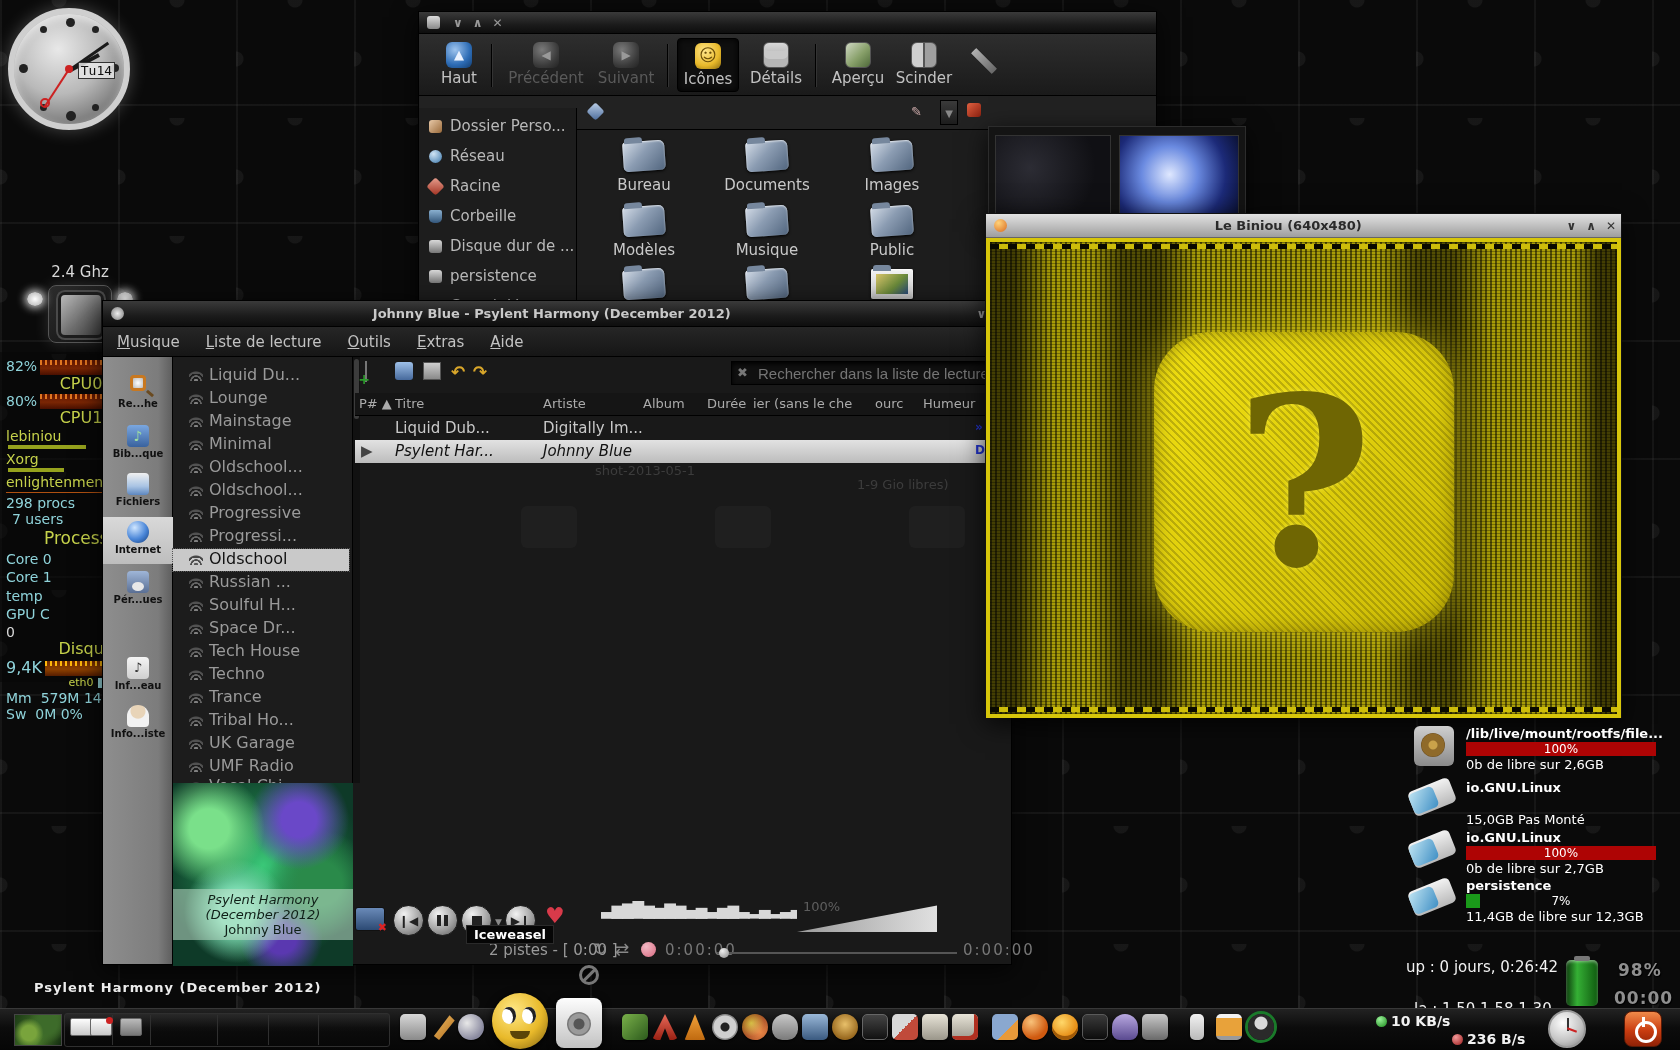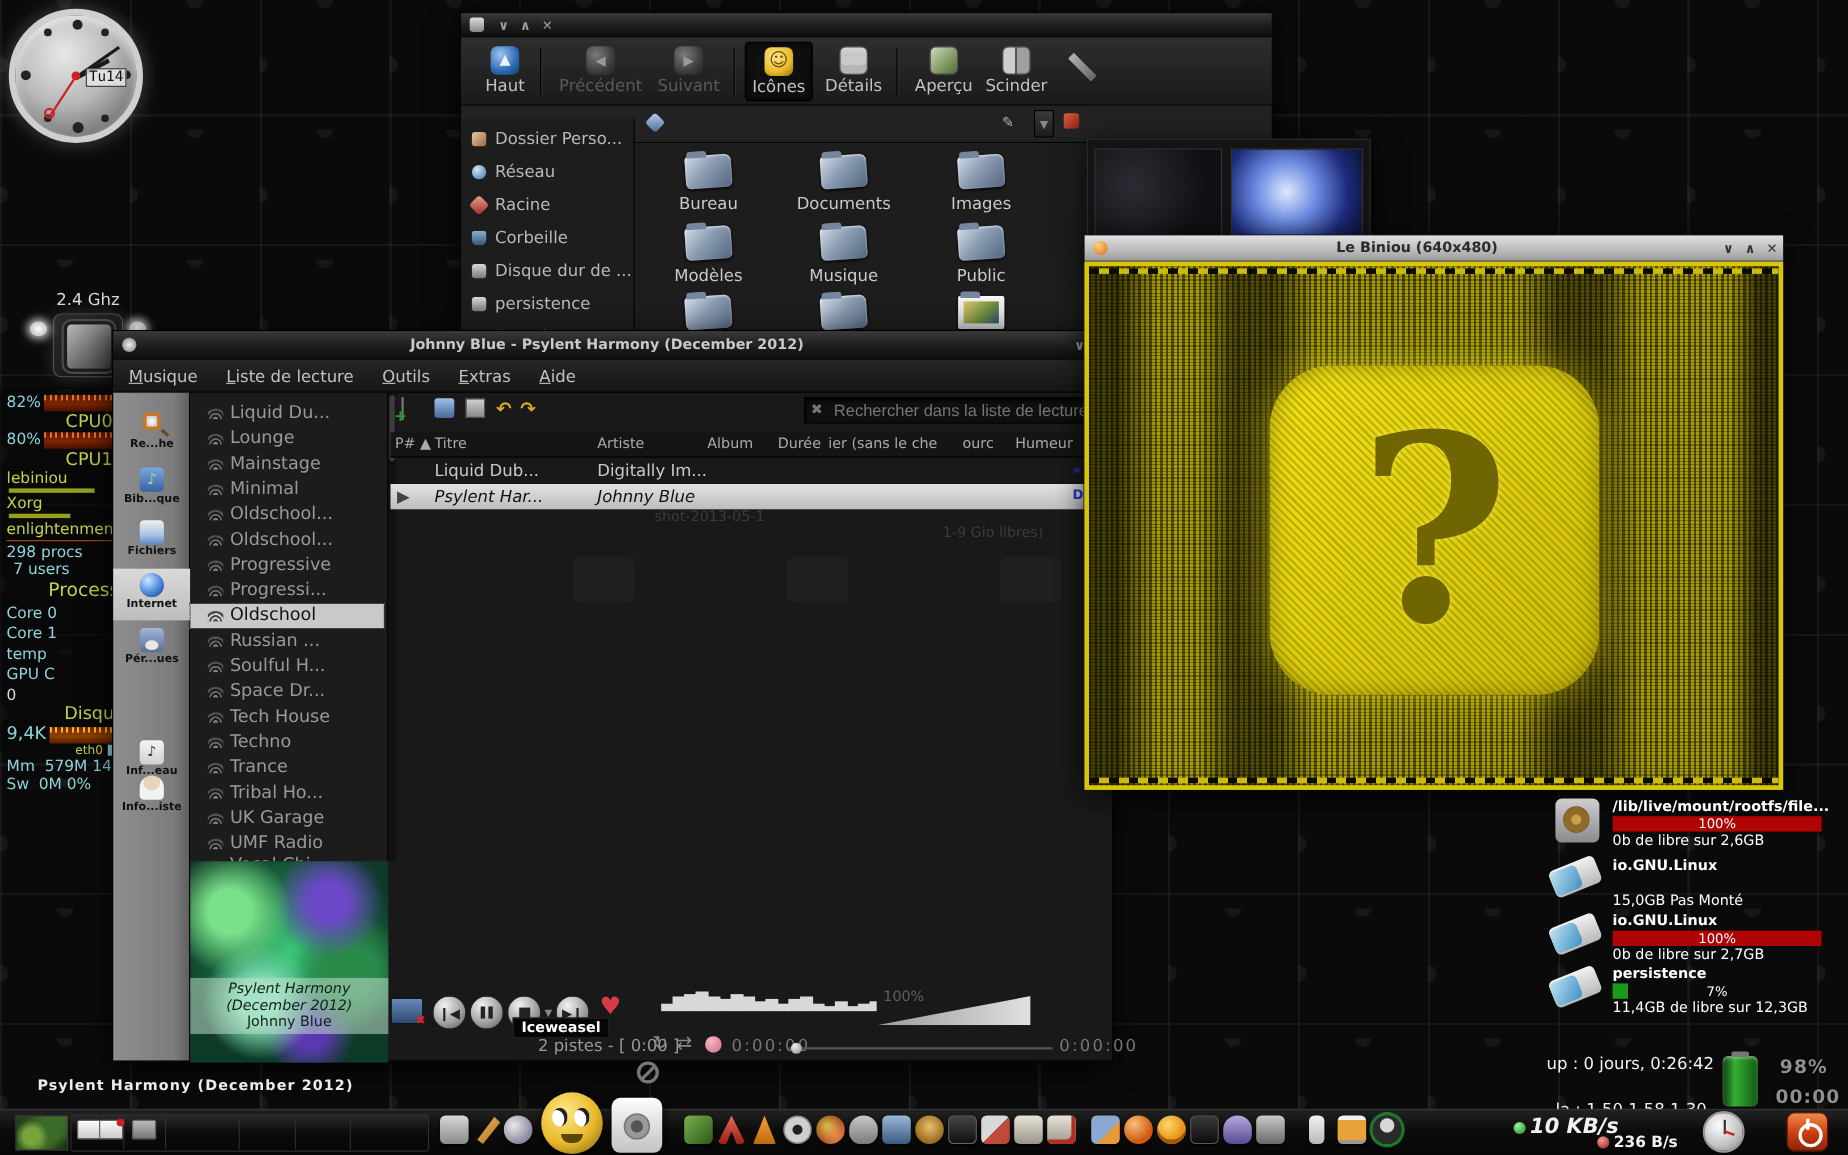--- a/index.html
+++ b/index.html
@@ -407,21 +407,21 @@
       <span class="mi">Extras</span>
       <span class="mi">Aide</span>
     </div>
 
     <div id="pside">
       <div class="stab" style="top:14px;"><span class="si si-search"></span><span>Re...he</span></div>
       <div class="stab" style="top:64px;"><span class="si si-lib"></span><span>Bib...que</span></div>
       <div class="stab" style="top:112px;"><span class="si si-files"></span><span>Fichiers</span></div>
       <div class="stab sel" style="top:160px;"><span class="si si-globe"></span><span>Internet</span></div>
       <div class="stab" style="top:210px;"><span class="si si-ipod"></span><span>Pér...ues</span></div>
-      <div class="stab" style="top:312px;"><span class="si si-song"></span><span>Inf...eau</span></div>
+      <div class="stab" style="top:296px;"><span class="si si-song"></span><span>Inf...eau</span></div>
       <div class="stab" style="top:344px;"><span class="si si-artist"></span><span>Info...iste</span></div>
     </div>
 
     <div id="genres">
       <div class="gen" style="top:8px;"><span class="wifi"></span><span>Liquid Du...</span></div>
       <div class="gen" style="top:31px;"><span class="wifi"></span><span>Lounge</span></div>
       <div class="gen" style="top:54px;"><span class="wifi"></span><span>Mainstage</span></div>
       <div class="gen" style="top:77px;"><span class="wifi"></span><span>Minimal</span></div>
       <div class="gen" style="top:100px;"><span class="wifi"></span><span>Oldschool...</span></div>
       <div class="gen" style="top:123px;"><span class="wifi"></span><span>Oldschool...</span></div>
@@ -627,20 +627,20 @@
   <div class="di" style="left:992px;background:linear-gradient(135deg,#8aa8d0 60%,#e89a3a 60%);"></div>
   <div class="di" style="left:1022px;background:radial-gradient(circle at 35% 30%,#f8c27a,#d05a10 65%);border-radius:50%;"></div>
   <div class="di" style="left:1052px;background:radial-gradient(circle at 38% 32%,#ffd86a,#e8921a 60%);border-radius:50%;box-shadow:inset 0 -4px 0 #a05a08;"></div>
   <div class="di" style="left:1082px;background:linear-gradient(#3a3a3a,#0c0c0c);border:1px solid #5a5a5a;"></div>
   <div class="di" style="left:1112px;background:linear-gradient(#b8a8e0,#5a4a90);border-radius:50% 50% 30% 30%;"></div>
   <div class="di" style="left:1142px;background:linear-gradient(#c9c9c9,#6a6a6a);"></div>
   <div class="di" style="left:1190px;width:14px;background:linear-gradient(#f2f2f2,#b9b9b9);"></div>
   <div class="di" style="left:1216px;background:linear-gradient(#f2f2f2 15%,#e8a23a 15% 85%,#9a9a9a 85%);"></div>
   <div class="di" style="left:1248px;background:radial-gradient(circle at 50% 35%,#d8d8d8 0 6px,#2a2a2a 7px);border-radius:50%;box-shadow:0 0 0 3px #1a7a2a;"></div>
 
-  <div class="abs" style="left:1376px;top:1013px;font-size:19px;font-weight:bold;color:#f2f2f2;font-style:italic;"><span class="dot" style="background:radial-gradient(circle at 35% 30%,#9af29a,#1a8a1a);"></span><span>10 KB/s</span></div>
+  <div class="abs" style="left:1376px;top:1013px;font-size:14px;font-weight:bold;color:#f2f2f2;"><span class="dot" style="background:radial-gradient(circle at 35% 30%,#9af29a,#1a8a1a);"></span><span>10 KB/s</span></div>
   <div class="abs" style="left:1452px;top:1031px;font-size:14px;font-weight:bold;color:#f2f2f2;"><span class="dot" style="background:radial-gradient(circle at 35% 30%,#f29a9a,#9a1a1a);"></span><span>236 B/s</span></div>
   <div id="tclock"></div>
   <div id="power"></div>
 
   <div id="tooltip" class="abs">Iceweasel</div>
 
 </div>
 
 </body></html>

